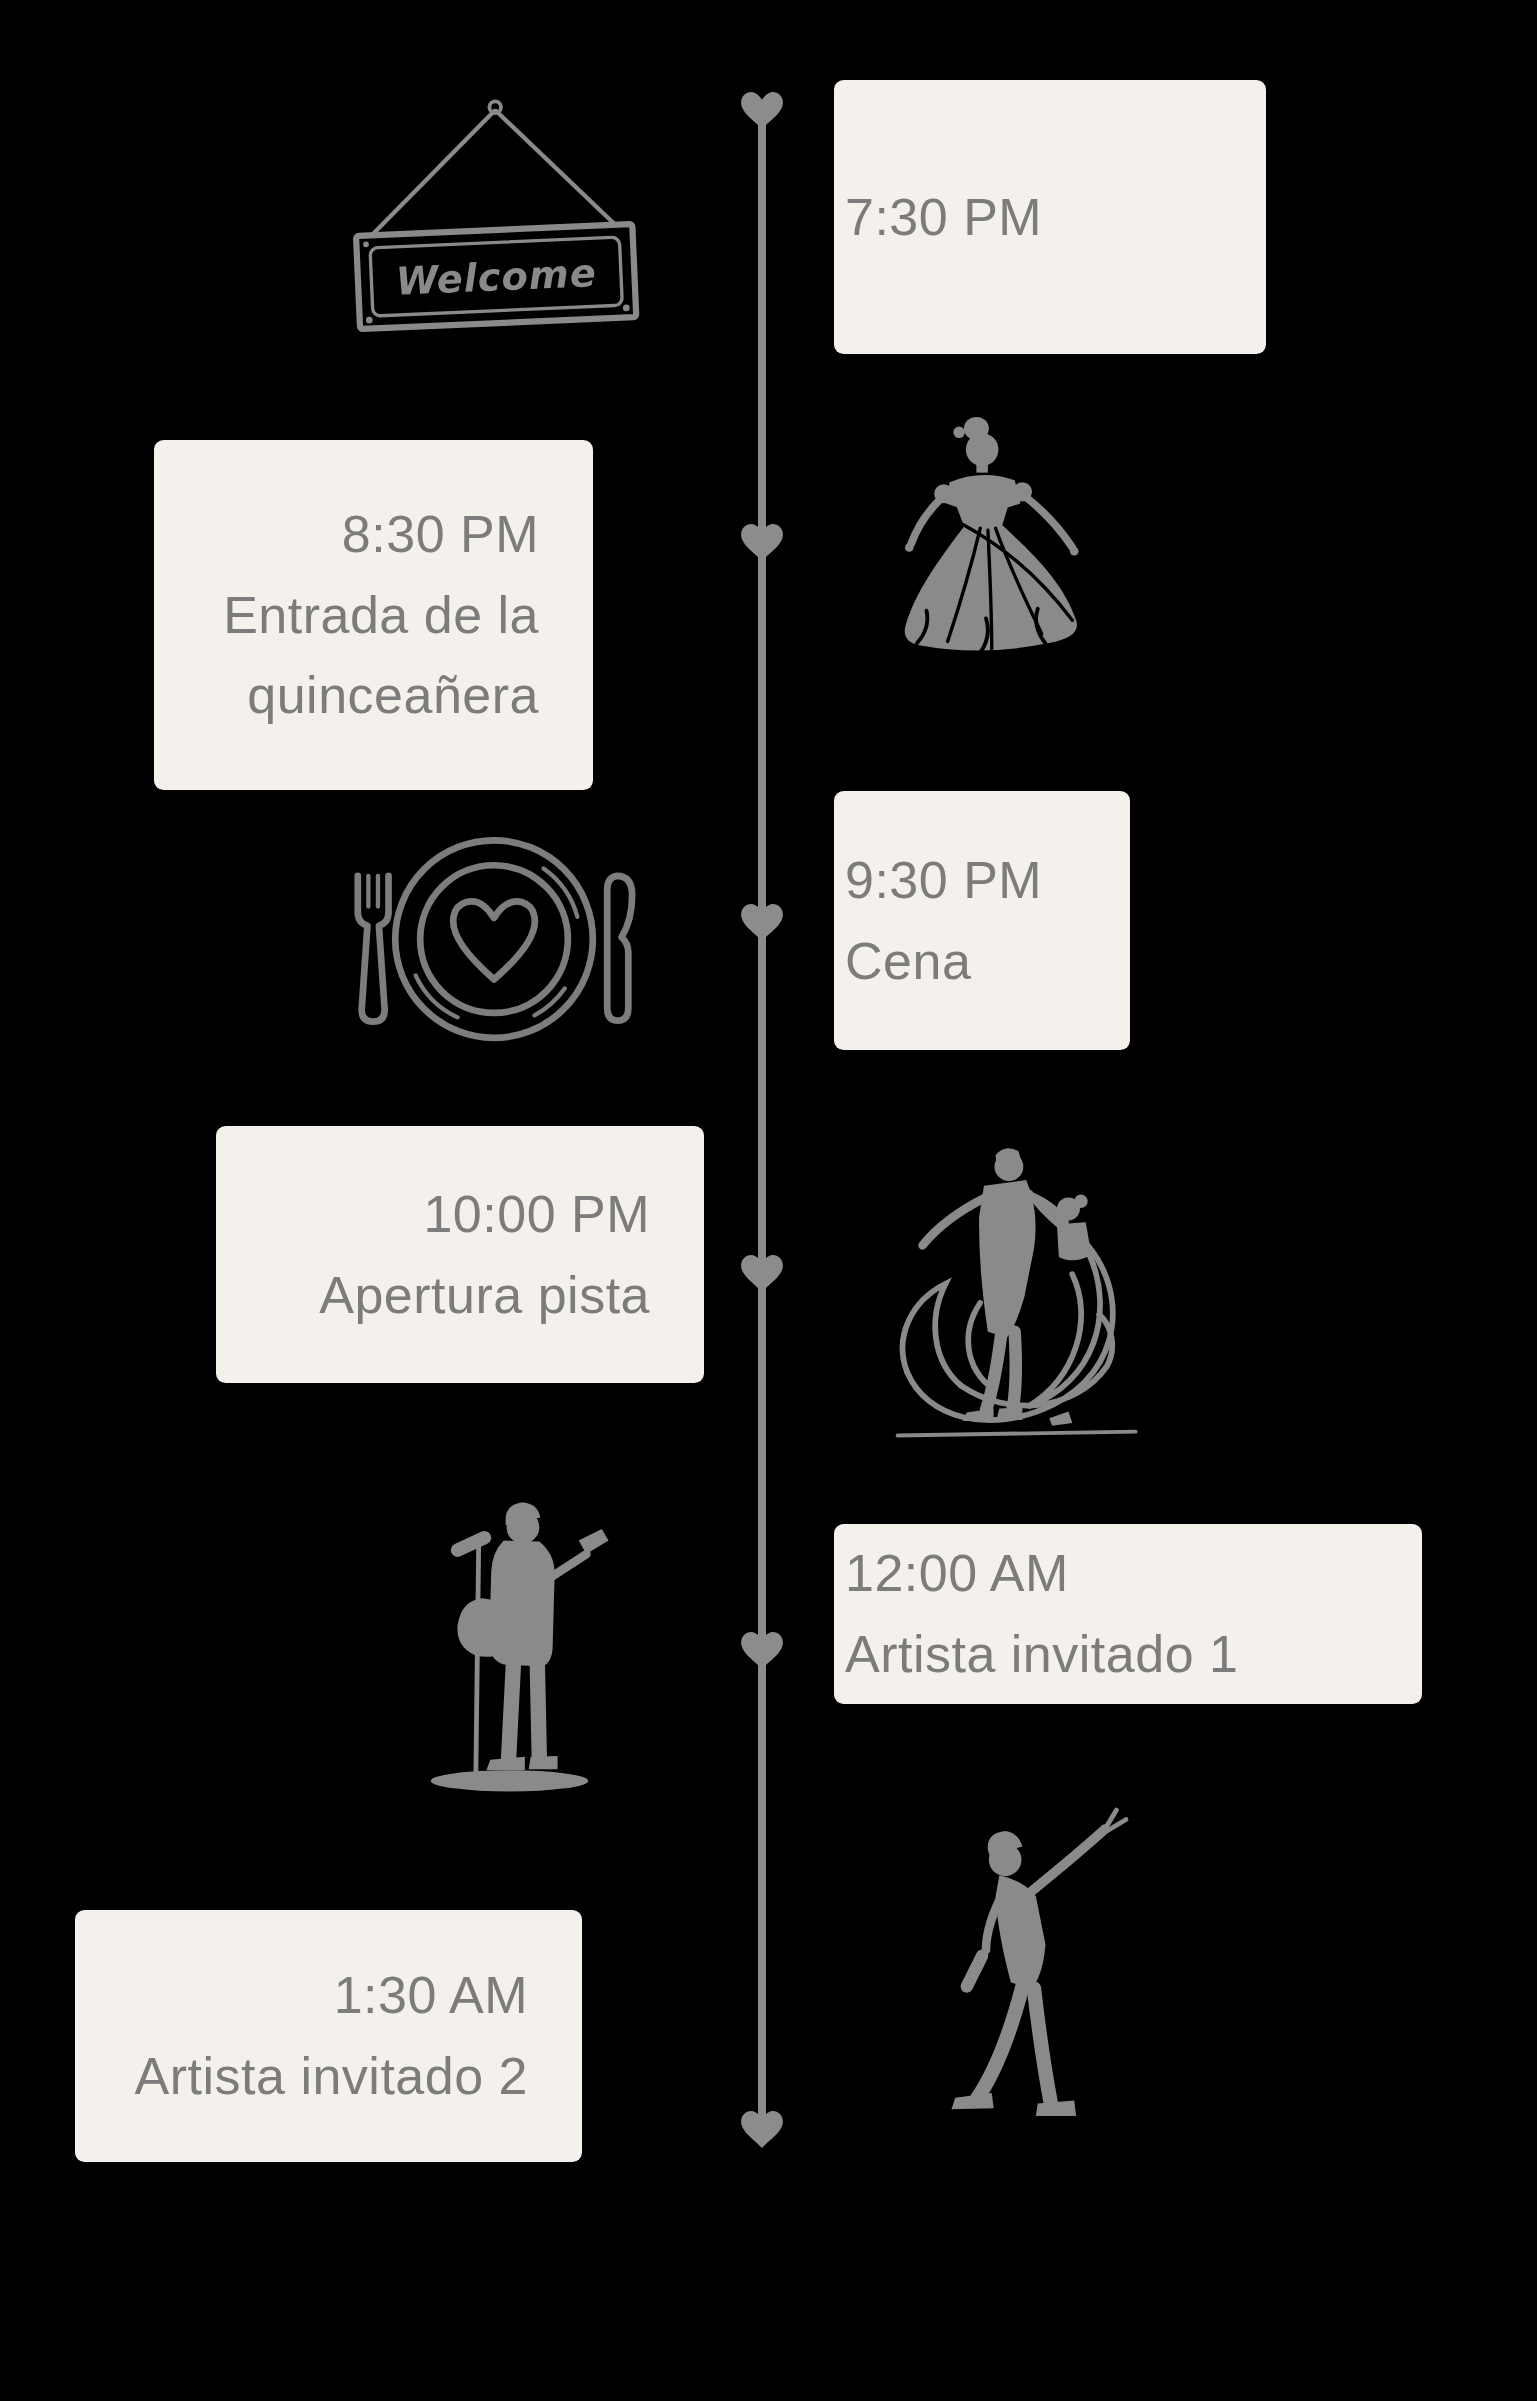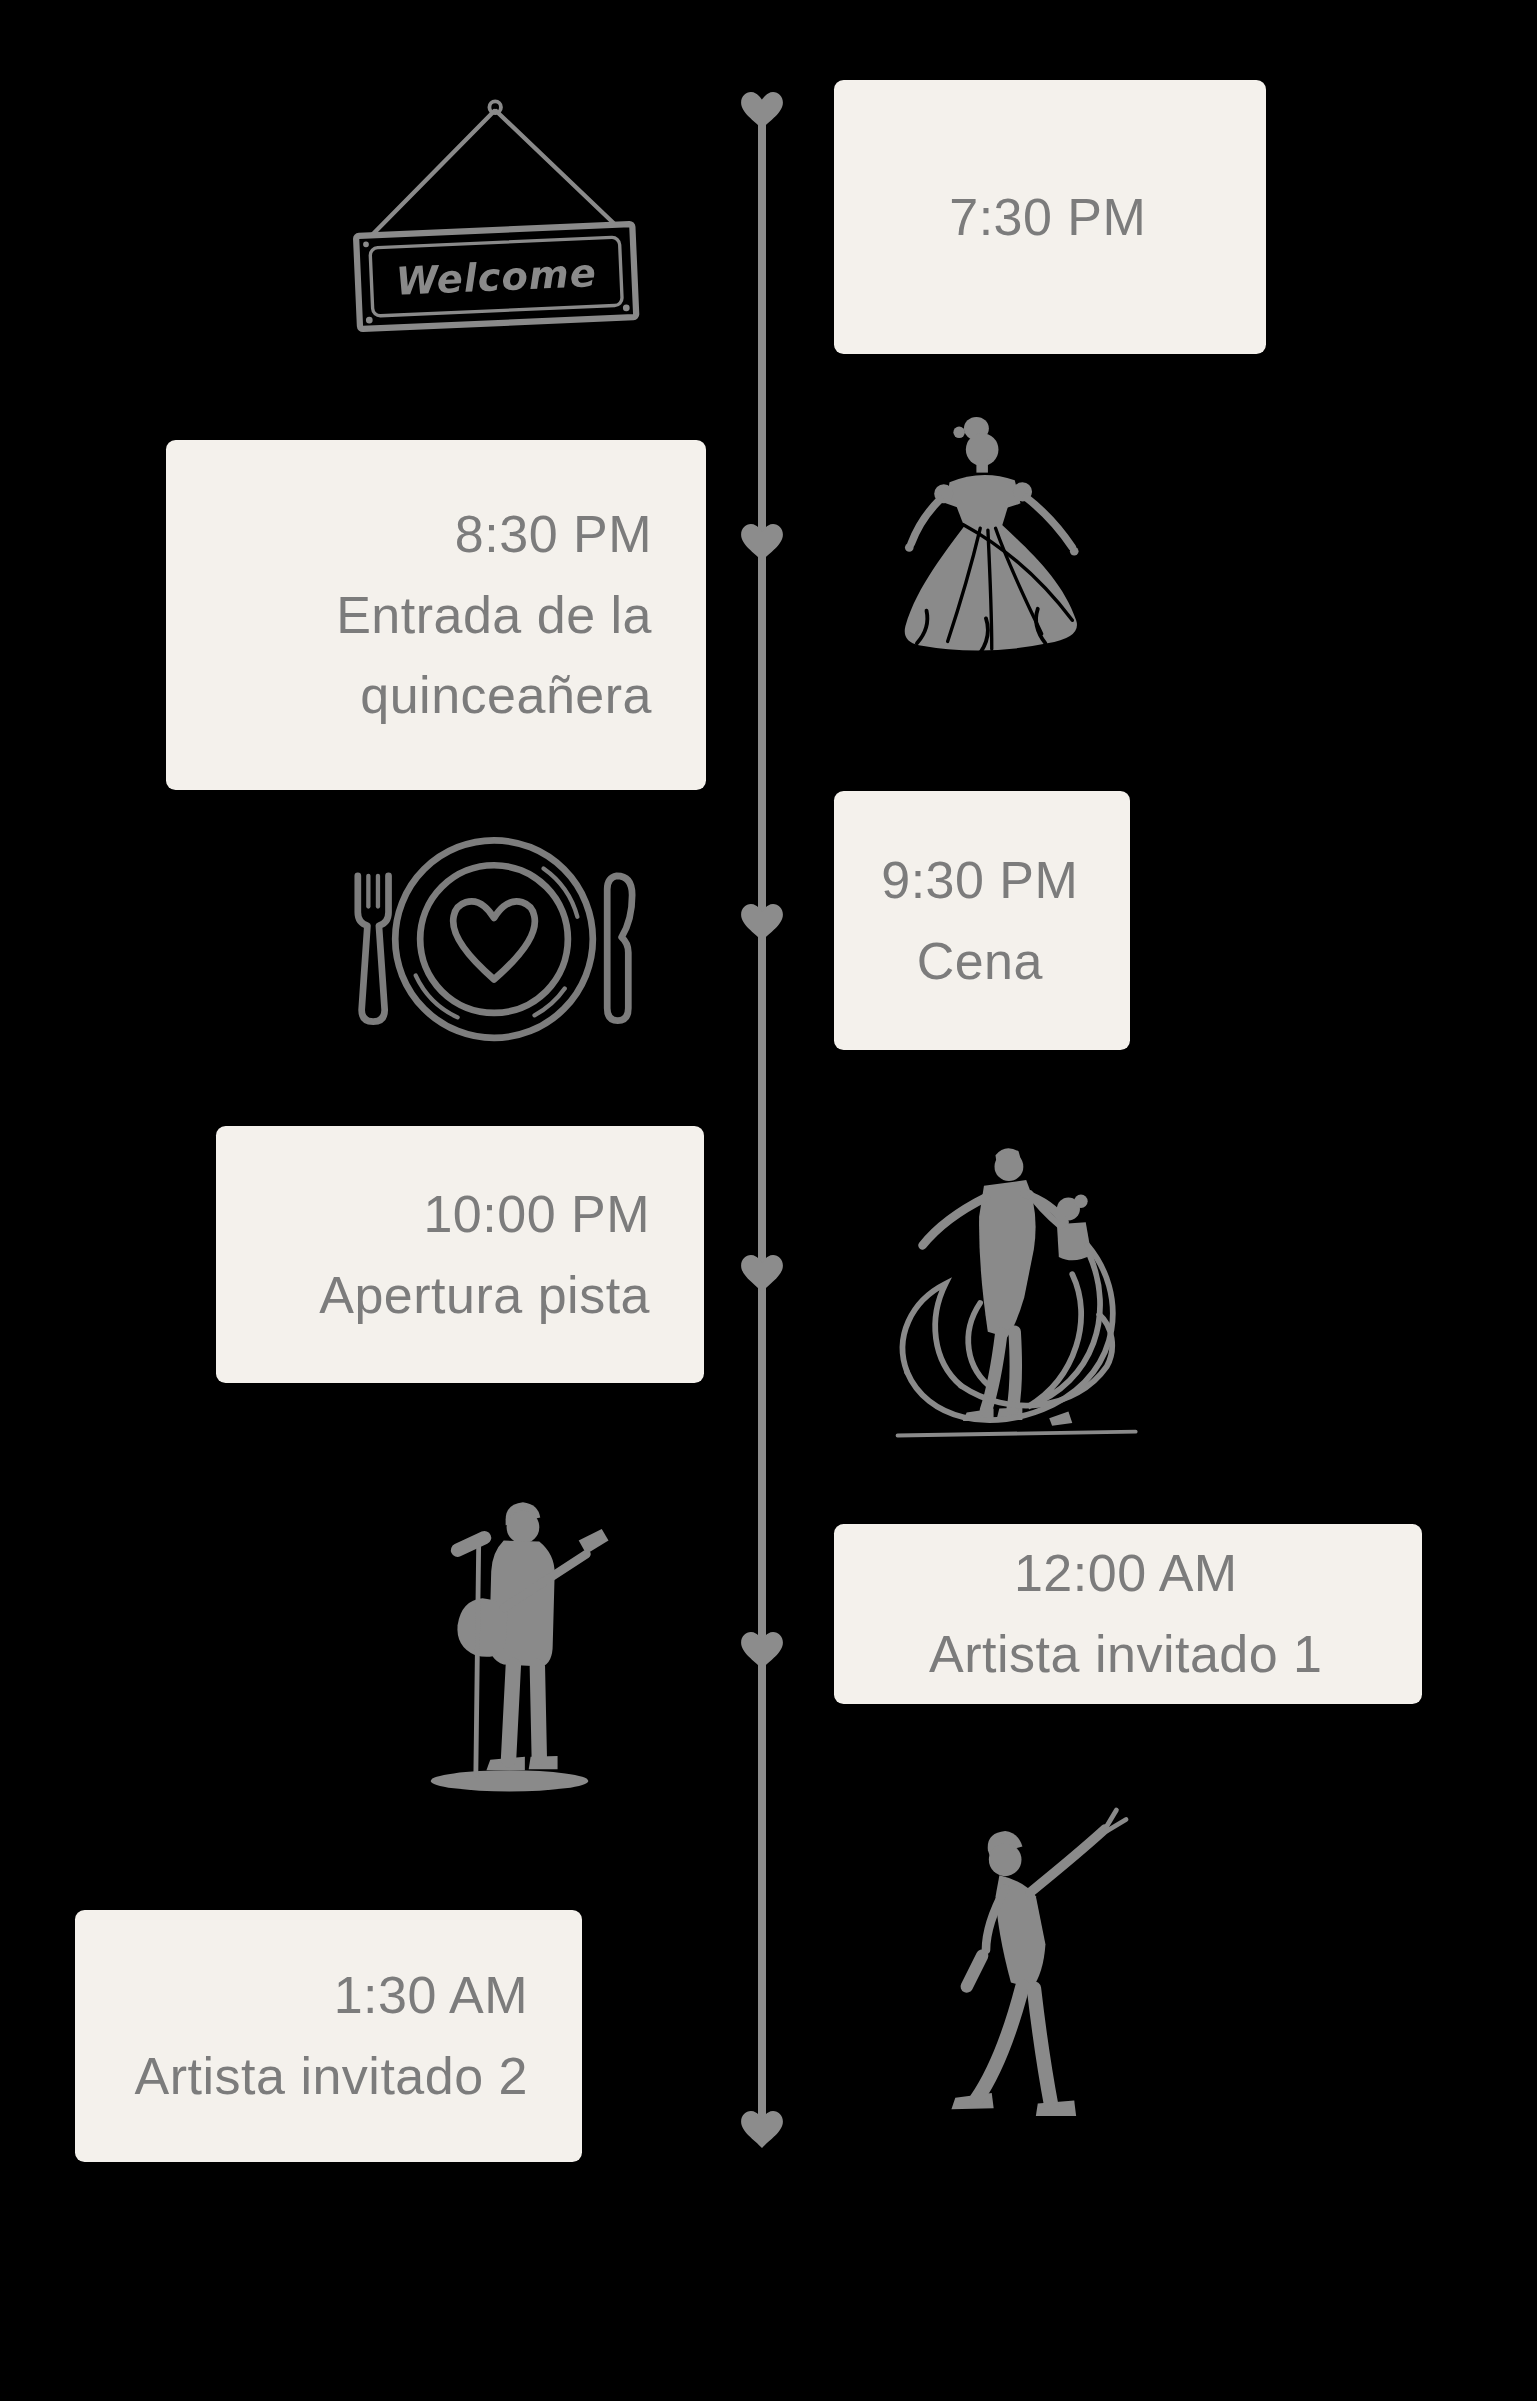--- a/index.html
+++ b/index.html
@@ -10,25 +10,25 @@
   .tl-line { position:absolute; left:758px; top:108px; width:7.7px; height:2017px; background:#8c8c8c; }
   .tl-heart { position:absolute; width:42px; height:38px; left:741px; }
   .h1{top:91px} .h2{top:523px} .h3{top:903px} .h4{top:1254px} .h5{top:1631px} .h6{top:2110px}
 
   .card {
     position:absolute; background:#f4f1ec; border-radius:9.6px;
     display:flex; align-items:center; color:#7c7c7c;
     font-size:52px; line-height:1.55; letter-spacing:0.5px;
   }
   .card .txt { width:100%; }
-  .card.side-right .txt { text-align:center;   padding-right:15.4px;margin-left:11px; }
+  .card.side-right .txt { text-align:left;   padding-right:15.4px;margin-left:11px; }
   .card.side-left  .txt { text-align:right; padding-right:54px; padding-left:29px; }
 
   .c1 { left:834px; top:80px;   width:432px; height:274px; }
-  .c2 { left:154px; top:440px;  width:540px; height:350px;margin-left:12px; }
+  .c2 { left:154px; top:440px;  width:439px; height:350px; }
   .c3 { left:834px; top:791px;  width:296px; height:259px; }
   .c4 { left:216px; top:1126px; width:488px; height:257px; }
   .c5 { left:834px; top:1524px; width:588px; height:180px; }
   .c6 { left:75px;  top:1910px; width:507px; height:252px; }
 
   .icon { position:absolute; }
   .i1 { left:348px; top:88px;   width:303px; height:264px; }
   .i2 { left:892px; top:415px;  width:211px; height:238px; }
   .i3 { left:329px; top:824px;  width:331px; height:235px; }
   .i4 { left:863px; top:1132px; width:288px; height:317px; }

